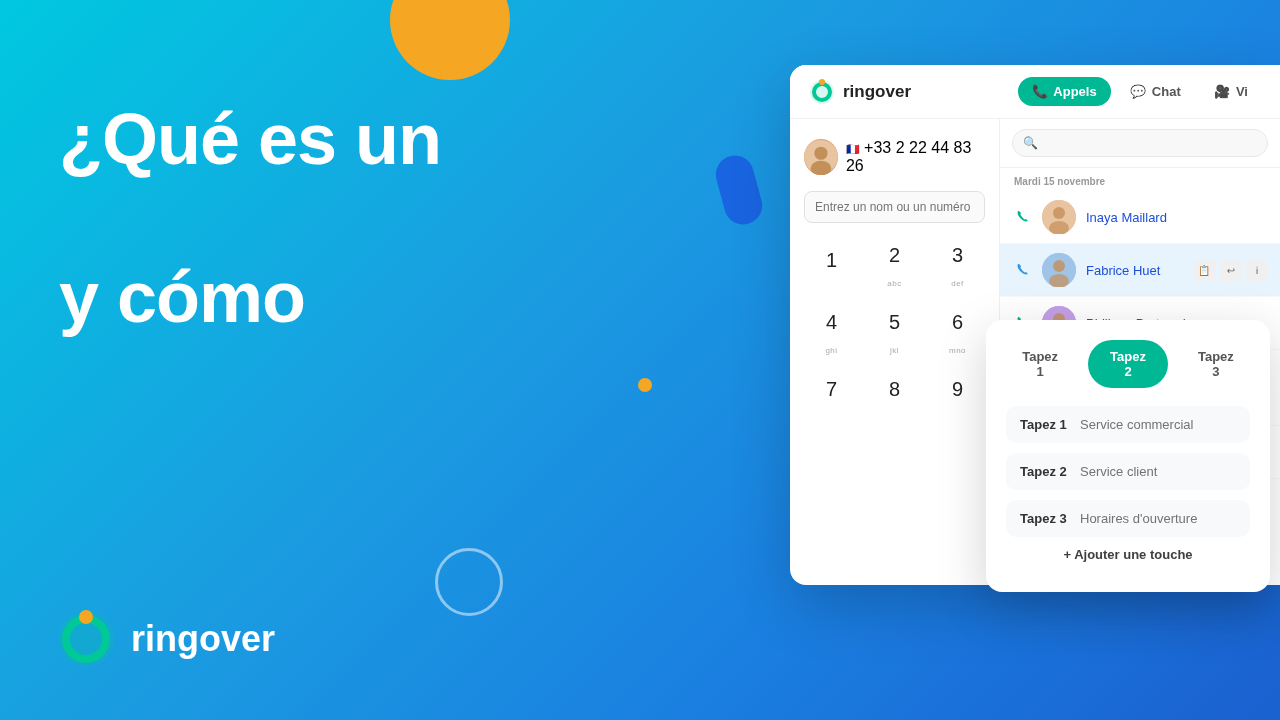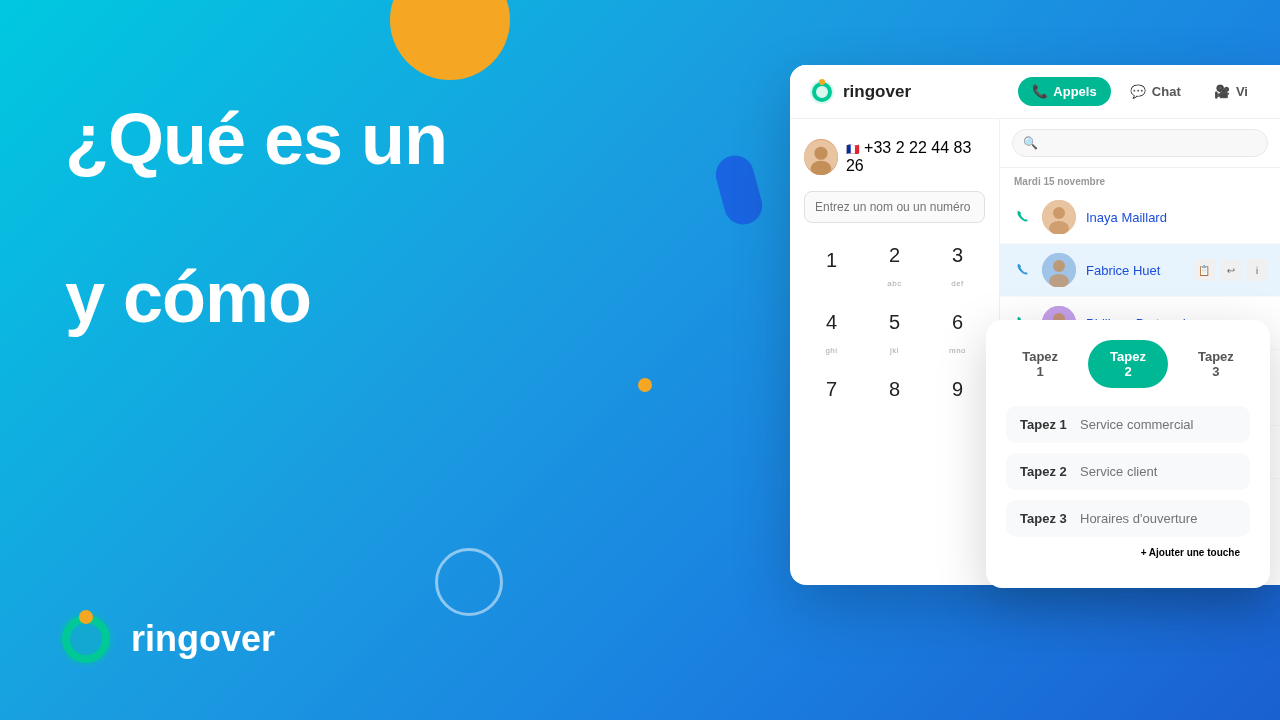--- a/index.html
+++ b/index.html
@@ -49,21 +49,21 @@
       width: 68px;
       height: 68px;
       border: 3px solid rgba(255,255,255,0.5);
       border-radius: 50%;
     }
 
     
     .headline {
       position: absolute;
       top: 100px;
-      left: 65px;
+      left: 59px;
       width: 680px;
     }
     .headline h1 {
       font-size: 72px;
       font-weight: 900;
       color: white;
       line-height: 1.1;
       letter-spacing: -1px;
     }
 
@@ -354,24 +354,24 @@
       font-size: 13px;
       font-weight: 600;
       color: #333;
       min-width: 48px;
     }
     .ivr-label {
       font-size: 13px;
       color: #737373;
     }
     .ivr-add {
-      text-align: right;
+      text-align: center;
       padding: 10px;
-      font-size: 10px;
-      color: #000000;
+      font-size: 13px;
+      color: #404040;
       font-weight: 600;
       cursor: pointer;
     }
   </style>
 </head>
 <body>
 
 <div class="bg">
 
   <div class="shape-orange"></div>

